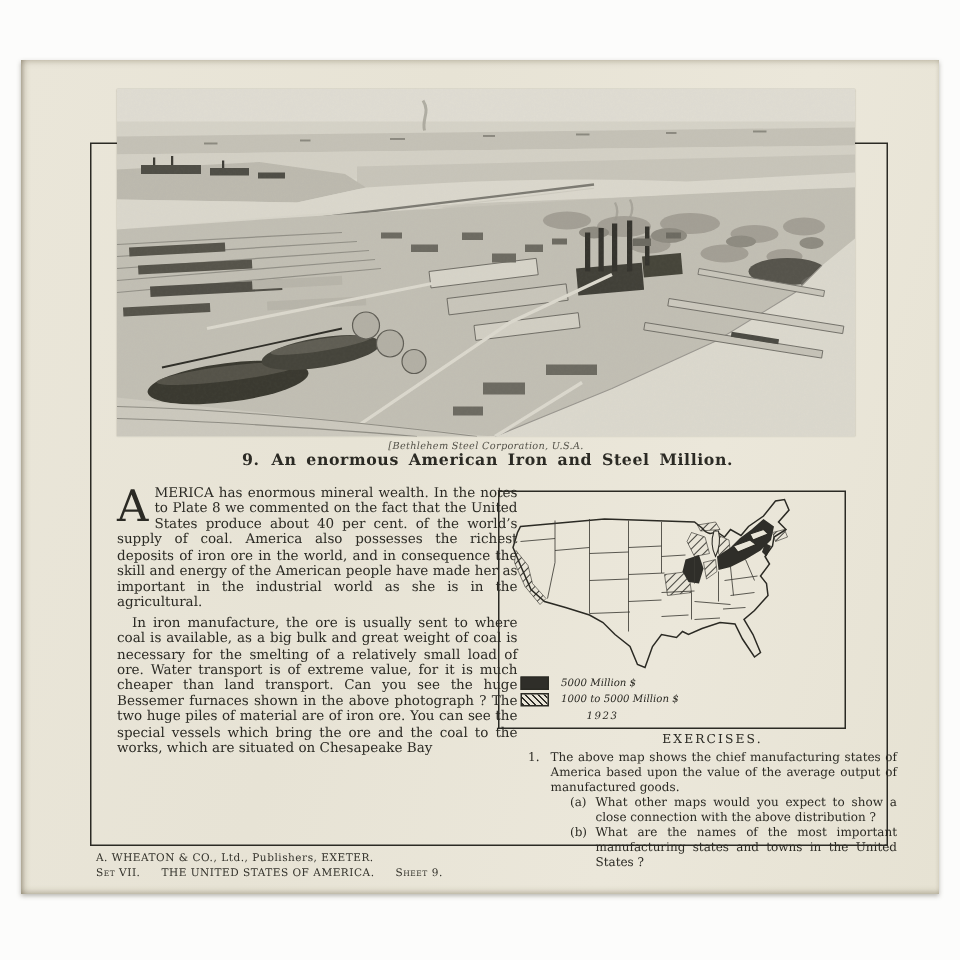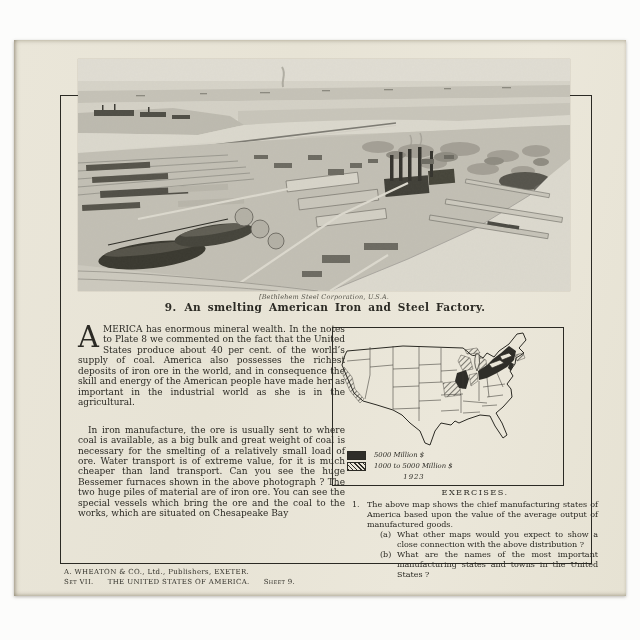--- a/index.html
+++ b/index.html
@@ -14,30 +14,30 @@
       inset 0 3px 4px -2px rgba(100,90,65,.3);
   }
   .frame{position:absolute;left:46px;top:55px;width:530px;height:467px;border:1.5px solid #2b2a24;}
   .photo{position:absolute;left:64px;top:19px;width:492px;height:232px;margin:0;box-shadow:0 0 1px rgba(60,55,40,.4);}
   .photo svg{display:block;width:492px;height:232px;}
   .credit{position:absolute;left:64px;top:253px;width:492px;text-align:center;font-style:italic;font-size:6.5px;color:#55534a;letter-spacing:.2px;}
   .caption{position:absolute;left:46px;top:261px;width:530px;text-align:center;font-weight:bold;font-size:10.5px;letter-spacing:.4px;word-spacing:2.5px;}
   .caption .capnum{margin-right:8px;}
   .body-left{position:absolute;left:64px;top:284px;width:267px;font-size:9px;line-height:10.45px;text-align:justify;}
   .body-left p{margin:0;}
-  .body-left .para2{margin-top:17px;text-indent:10px;}
+  .body-left .para2{margin-top:3px;text-indent:10px;}
   .dropcap{float:left;font-size:29px;line-height:25px;padding:1px 4px 0 0;}
   .map-box{position:absolute;left:318px;top:287px;width:230px;height:157px;border:1px solid #2b2a24;}
   .usmap{position:absolute;left:2px;top:3px;width:226px;height:118px;}
   .legend{position:absolute;left:14px;top:122px;font-style:italic;font-size:6.8px;line-height:11px;color:#2b2a24;}
   .legend-row{display:flex;align-items:center;height:11px;}
   .swatch{display:inline-block;width:17px;height:7px;margin-right:8px;border:.5px solid #2b2a24;}
   .swatch.solid{background:#2f2e29;}
   .swatch.hatched{background:repeating-linear-gradient(45deg,#2f2e29 0 1px,#e9e5d8 1px 3px);}
-  .legend-year{margin-left:44px;width:46px;text-align:center;letter-spacing:1px;}
+  .legend-year{margin-left:44px;width:46px;letter-spacing:1px;}
   .exercises{position:absolute;left:338px;top:448px;width:246px;font-size:8px;line-height:9.9px;text-align:justify;}
   .ex-heading{text-align:center;font-size:8.2px;letter-spacing:1.4px;margin-bottom:2.5px;text-align:center;}
   .ex-item{position:relative;}
   .ex-num{position:absolute;left:0;top:0;}
   .ex-body{margin-left:15px;}
   .sub{display:flex;margin-left:13px;}
   .sub-letter{flex:0 0 17px;}
   .sub-text{flex:1;text-align:justify;}
   .footer{position:absolute;left:50px;top:528px;font-size:7px;line-height:9.5px;letter-spacing:.35px;color:#33322b;}
   .footer .sc{font-variant:small-caps;}
@@ -181,21 +181,21 @@
           <path d="M0,212 Q90,214 240,232" stroke="#8f8d84" stroke-width=".7" fill="none"></path>
           <path d="M0,220 Q80,222 200,232" stroke="#8f8d84" stroke-width=".7" fill="none"></path>
         </g>
         <rect width="492" height="232" filter="url(#grain)" opacity=".55"></rect>
       </svg>
     </figure>
 
     <div class="credit">[Bethlehem Steel Corporation, U.S.A.</div>
 
     <div class="caption">
-      <span class="capnum">9.</span><span>An smelting American Iron and Steel Factory.</span>
+      <span class="capnum">9.</span><span>An enormous American Iron and Steel Million.</span>
     </div>
 
     <div class="body-left">
       <p class="para1"><span class="dropcap">A</span><span>MERICA has enormous mineral wealth.  In the notes to Plate 8 we commented on the fact that the United States produce about 40 per cent. of the world’s supply of coal. America also possesses the richest deposits of iron ore in the world, and in consequence the skill and energy of the American people have made her as important in the industrial world as she is in the agricultural.</span></p>
       <p class="para2">In iron manufacture, the ore is usually sent to where coal is available, as a big bulk and great weight of coal is necessary for the smelting of a relatively small load of ore.  Water transport is of extreme value, for it is much cheaper than land transport.  Can you see the huge Bessemer furnaces shown in the above photograph ?  The two huge piles of material are of iron ore.  You can see the special vessels which bring the ore and the coal to the works, which are situated on Chesapeake Bay</p>
     </div>
 
     <div class="map-box">
       <svg class="usmap" viewBox="0 0 222 118">
         <defs>

